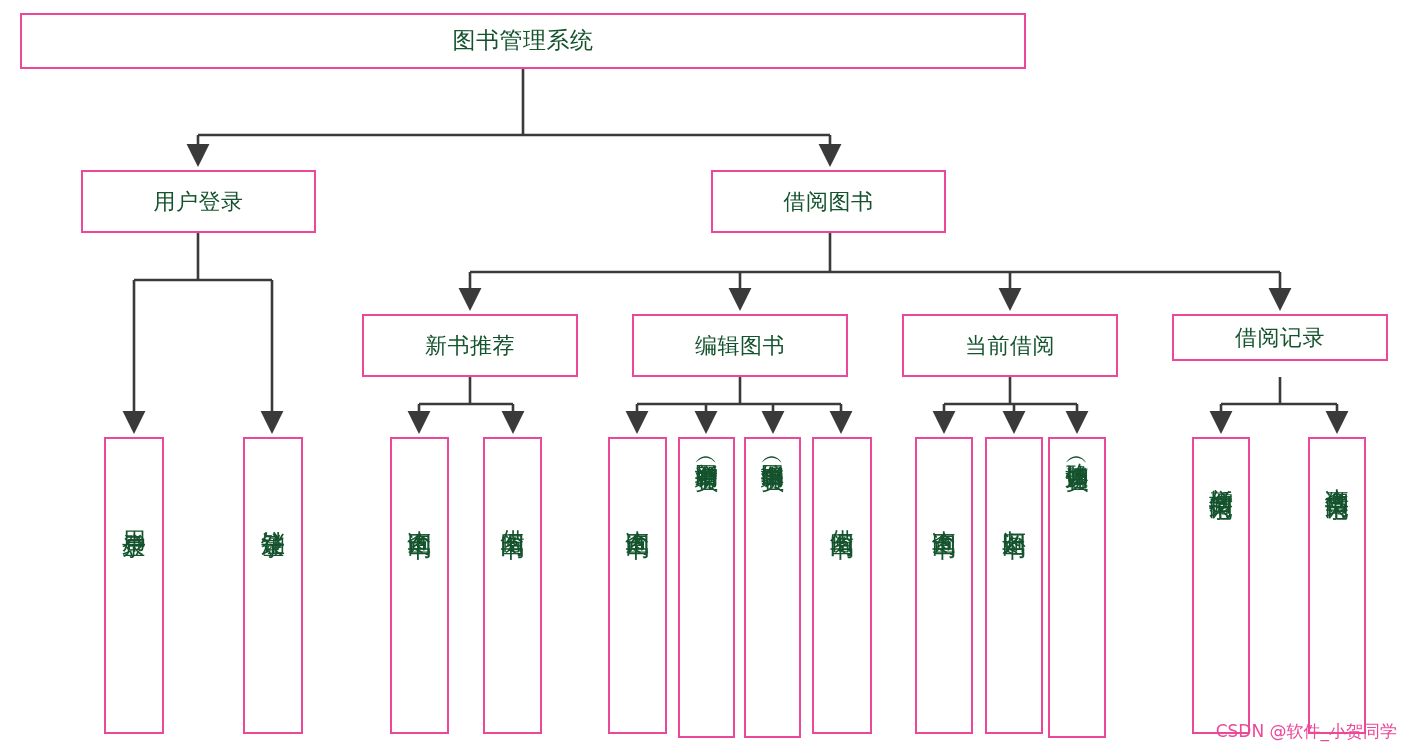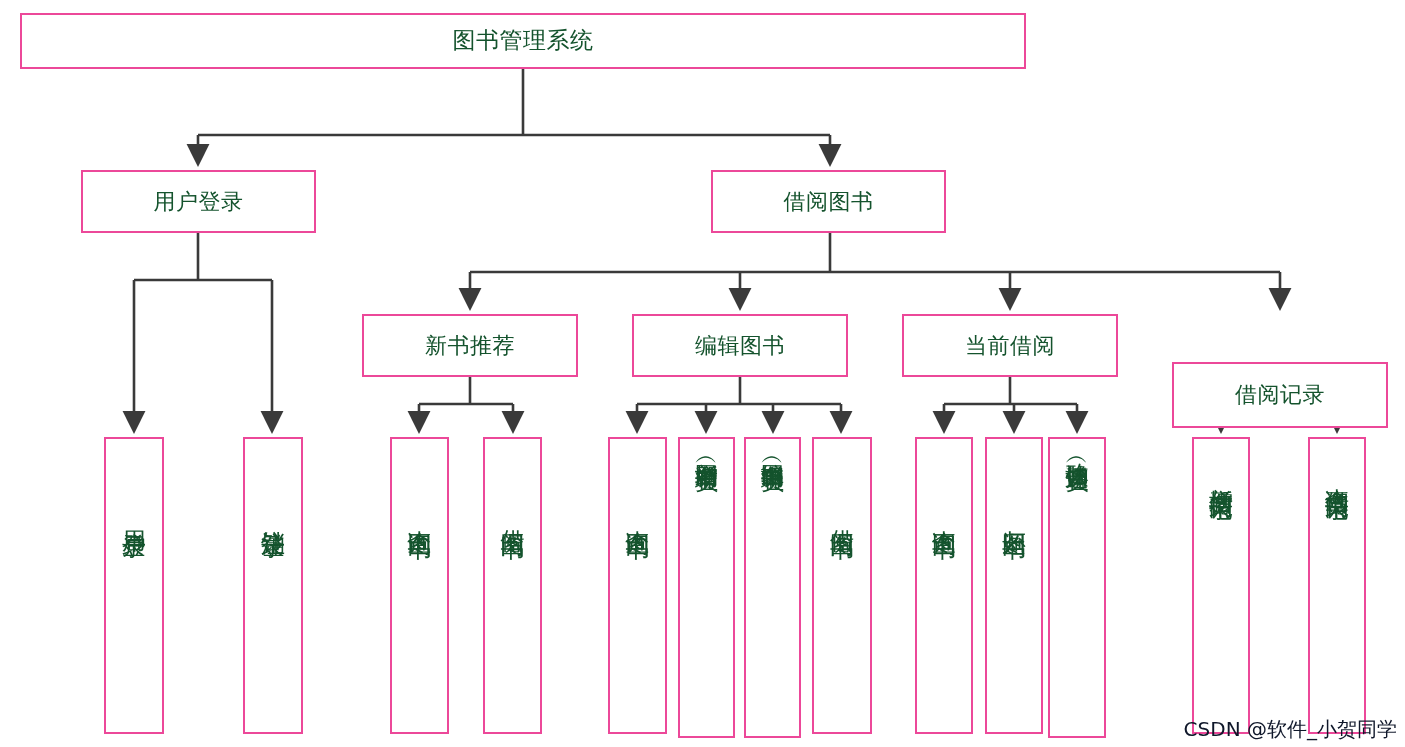--- a/index.html
+++ b/index.html
@@ -62,22 +62,22 @@
     white-space: nowrap;
   }
   .node.vertical.tall .label {
     font-size: 23px;
     letter-spacing: 1px;
   }
   #watermark {
     position: absolute;
     right: 8px;
     bottom: 4px;
-    font-size: 20px;
-    color: #0f172a;
+    font-size: 17px;
+    color: #ec4899;
     white-space: nowrap;
     user-select: none;
   }
 </style>
 </head>
 <body>
 
 <div id="diagram-root">
 
   <svg id="edge-layer" viewBox="0 0 1405 747" width="1405" height="747" xmlns="http://www.w3.org/2000/svg">
@@ -143,21 +143,21 @@
 
   <div class="node horizontal" style="left:362px; top:314px; width:216px; height:63px;">
     <span class="label">新书推荐</span>
   </div>
   <div class="node horizontal" style="left:632px; top:314px; width:216px; height:63px;">
     <span class="label">编辑图书</span>
   </div>
   <div class="node horizontal" style="left:902px; top:314px; width:216px; height:63px;align-items:center;">
     <span class="label">当前借阅</span>
   </div>
-  <div class="node horizontal" style="left:1172px; top:314px; width:216px; height:66px;margin-top:48px;">
+  <div class="node horizontal" style="left:1172px; top:314px; width:216px; height:47px;">
     <span class="label">借阅记录</span>
   </div>
 
   <div class="node vertical" style="left:104px; top:437px; width:60px; height:297px; padding-top:72px;">
     <span class="label">用户登录</span>
   </div>
   <div class="node vertical" style="left:243px; top:437px; width:60px; height:297px; padding-top:72px;">
     <span class="label">注销登录</span>
   </div>
 

